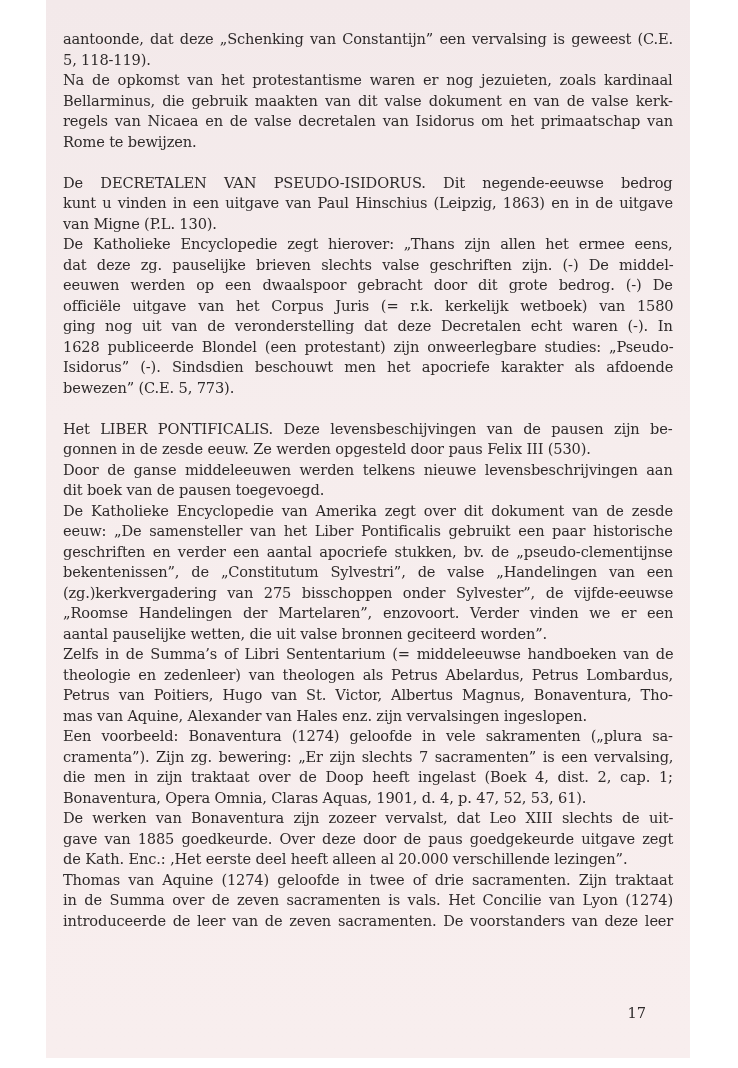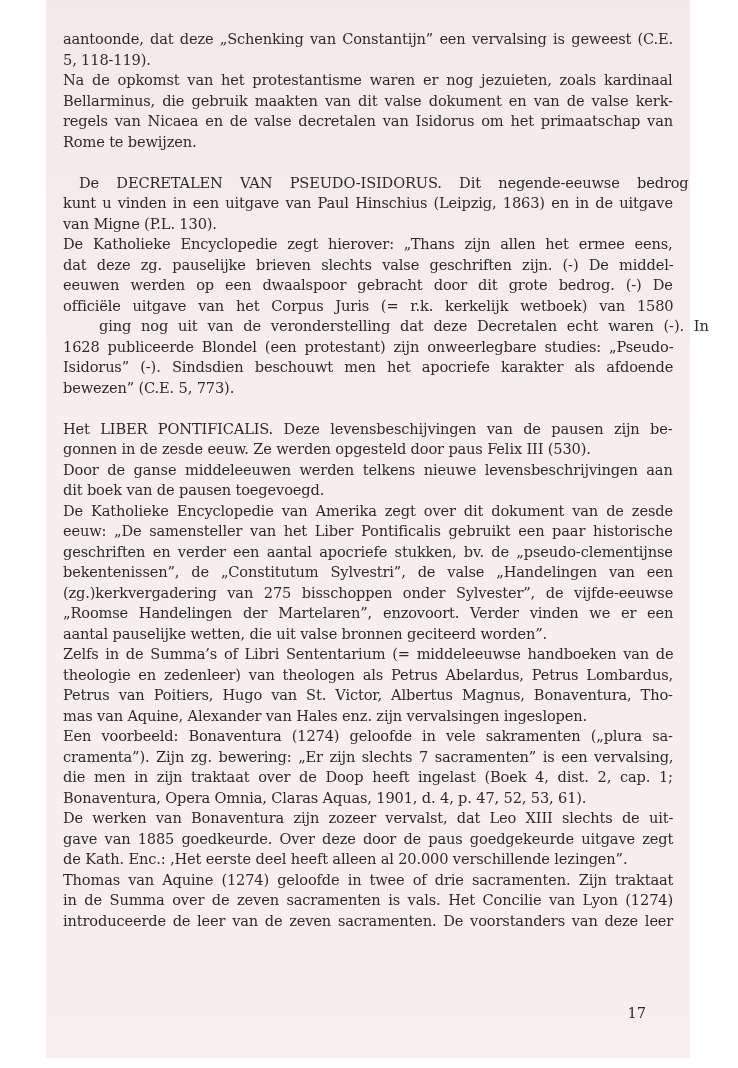--- a/index.html
+++ b/index.html
@@ -71,31 +71,31 @@
     </div>
 
     <div class="para">
       <span class="line" style="display: block; word-spacing: 3.36364px; text-align: left; text-align-last: left;">Na de opkomst van het protestantisme waren er nog jezuieten, zoals kardinaal</span>
       <span class="line" style="display: block; word-spacing: 2.66667px; text-align: left; text-align-last: left;">Bellarminus, die gebruik maakten van dit valse dokument en van de valse kerk-</span>
       <span class="line" style="display: block; word-spacing: 2.41667px; text-align: left; text-align-last: left;">regels van Nicaea en de valse decretalen van Isidorus om het primaatschap van</span>
       <span class="line last">Rome te bewijzen.</span>
     </div>
 
     <div class="para gap-before">
-      <span class="line" style="display: block; word-spacing: 12.8333px; text-align: right; text-align-last: left; margin-left: 16px;">De DECRETALEN VAN PSEUDO-ISIDORUS. Dit negende-eeuwse bedrog</span>
+      <span class="line" style="display: block; word-spacing: 12.8333px; text-align: right; text-align-last: left;">De DECRETALEN VAN PSEUDO-ISIDORUS. Dit negende-eeuwse bedrog</span>
       <span class="line" style="display: block; word-spacing: 1.78571px; text-align: left; text-align-last: left;">kunt u vinden in een uitgave van Paul Hinschius (Leipzig, 1863) en in de uitgave</span>
       <span class="line last">van Migne (P.L. 130).</span>
     </div>
 
     <div class="para">
       <span class="line" style="display: block; word-spacing: 5.4px; text-align: left; text-align-last: left;">De Katholieke Encyclopedie zegt hierover: „Thans zijn allen het ermee eens,</span>
       <span class="line" style="display: block; word-spacing: 5.81818px; text-align: left; text-align-last: left;">dat deze zg. pauselijke brieven slechts valse geschriften zijn. (-) De middel-</span>
       <span class="line" style="display: block; word-spacing: 6.63636px; text-align: left; text-align-last: left;">eeuwen werden op een dwaalspoor gebracht door dit grote bedrog. (-) De</span>
       <span class="line" style="display: block; word-spacing: 7.36364px; text-align: right; text-align-last: left;">officiële uitgave van het Corpus Juris (= r.k. kerkelijk wetboek) van 1580</span>
-      <span class="line" style="display: block; word-spacing: 5.41667px; text-align: left; text-align-last: left; margin-left: 36px;">ging nog uit van de veronderstelling dat deze Decretalen echt waren (-). In</span>
+      <span class="line" style="display: block; word-spacing: 5.41667px; text-align: left; text-align-last: left;">ging nog uit van de veronderstelling dat deze Decretalen echt waren (-). In</span>
       <span class="line" style="display: block; word-spacing: 3.5px; text-align: left; text-align-last: left;">1628 publiceerde Blondel (een protestant) zijn onweerlegbare studies: „Pseudo-</span>
       <span class="line" style="display: block; word-spacing: 6.77778px; text-align: center; text-align-last: left;">Isidorus” (-). Sindsdien beschouwt men het apocriefe karakter als afdoende</span>
       <span class="line last">bewezen” (C.E. 5, 773).</span>
     </div>
 
     <div class="para gap-before">
       <span class="line" style="display: block; word-spacing: 6px; text-align: left; text-align-last: left;">Het LIBER PONTIFICALIS. Deze levensbeschijvingen van de pausen zijn be-</span>
       <span class="line last">gonnen in de zesde eeuw. Ze werden opgesteld door paus Felix III (530).</span>
     </div>
 

